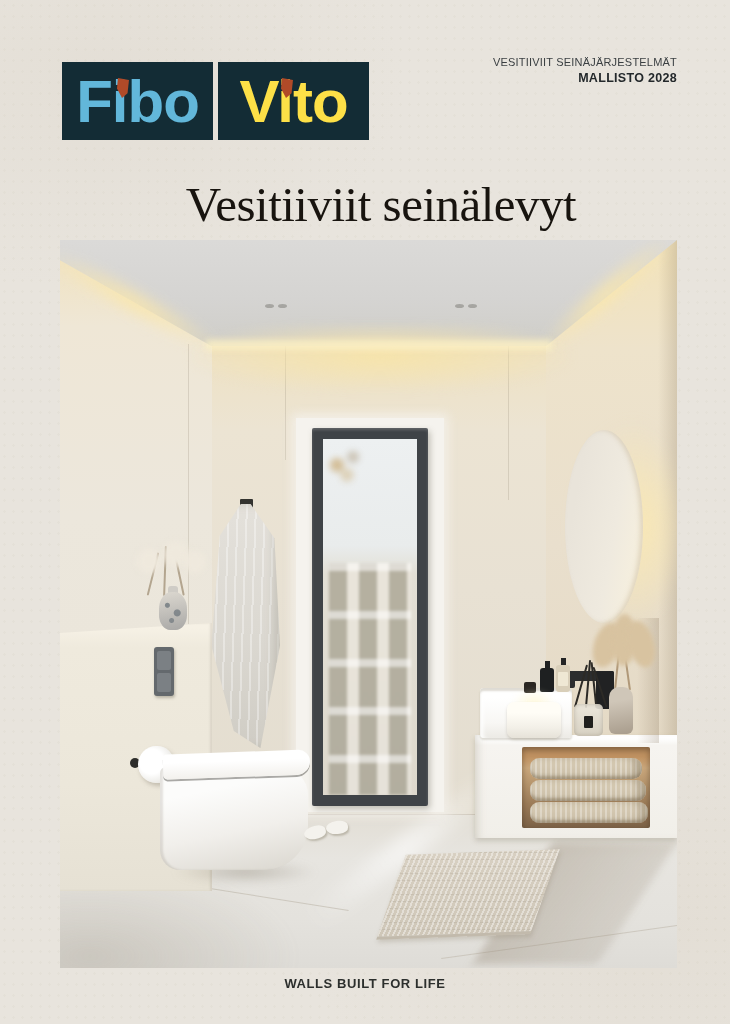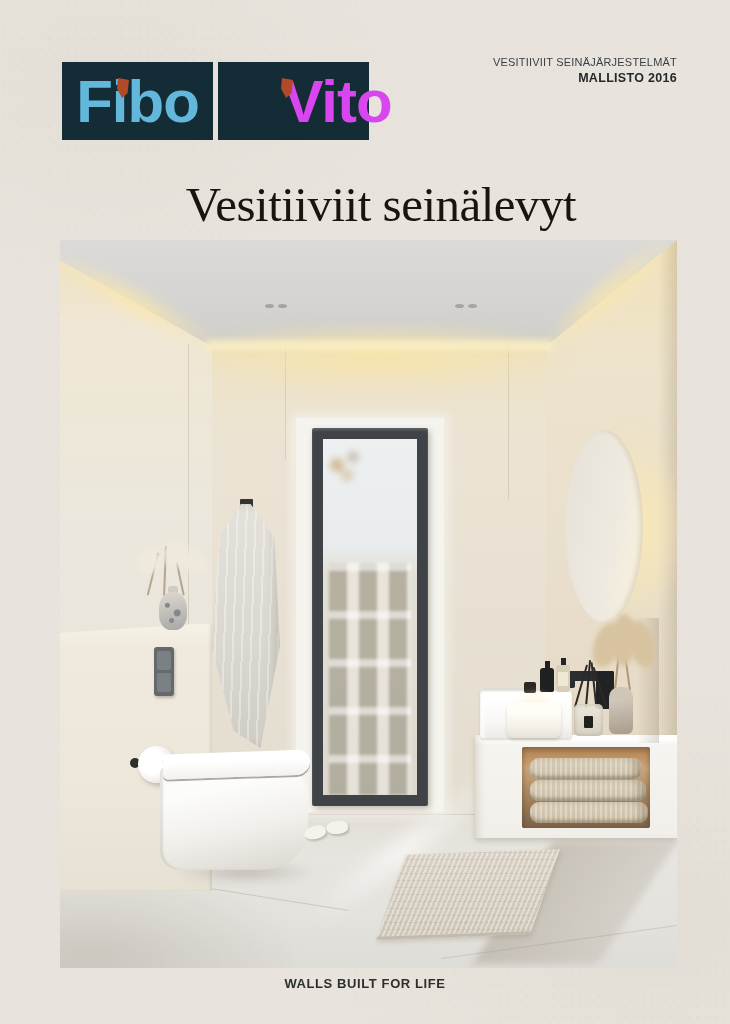--- a/index.html
+++ b/index.html
@@ -14,21 +14,21 @@
     background-size:auto,auto,9px 11px;
   }
 
   
   .logo-box{position:absolute;top:62px;width:151px;height:78px;background:#132c35;}
   .logo-box.fibo{left:62px;}
   .logo-box.vito{left:218px;}
   .logo-text{display:block;width:100%;height:78px;line-height:80px;text-align:center;
     font-weight:bold;font-size:60px;letter-spacing:-1px;}
   .logo-text.fibo-t{color:#62b7da;}
-  .logo-text.vito-t{color:#d946ef;margin-left:44px;}
+  .logo-text.vito-t{color:#fde047;}
   .i-accent{position:absolute;width:12px;height:20px;background:#b04a28;
     clip-path:polygon(8% 0,100% 10%,88% 76%,42% 100%,0 52%);}
   .i-accent.fibo-a{left:55px;top:16px;}
   .i-accent.vito-a{left:63px;top:16px;}
 
   .catalog-info{position:absolute;right:53px;top:56px;text-align:right;color:#3a3f42;}
   .catalog-info .l1{font-size:11px;letter-spacing:.2px;text-align:right;}
   .catalog-info .l2{font-size:12.5px;font-weight:bold;letter-spacing:.3px;color:#23282b;margin-top:3px;}
 
   
@@ -220,21 +220,21 @@
   <span class="logo-text fibo-t">Fibo</span>
   <span class="i-accent fibo-a"></span>
 </div>
 <div class="logo-box vito">
   <span class="logo-text vito-t">Vito</span>
   <span class="i-accent vito-a"></span>
 </div>
 
 <div class="catalog-info">
   <div class="l1">VESITIIVIIT SEINÄJÄRJESTELMÄT</div>
-  <div class="l2">MALLISTO 2016</div>
+  <div class="l2">MALLISTO 2028</div>
 </div>
 
 <div class="photo">
   <div class="backwall"></div>
   <div class="leftwall"></div>
   <div class="rightwall"></div>
   <div class="rightwall-shade"></div>
   <div class="wallseam seam-a"></div>
   <div class="wallseam seam-b"></div>
   <div class="wallseam seam-c"></div>

